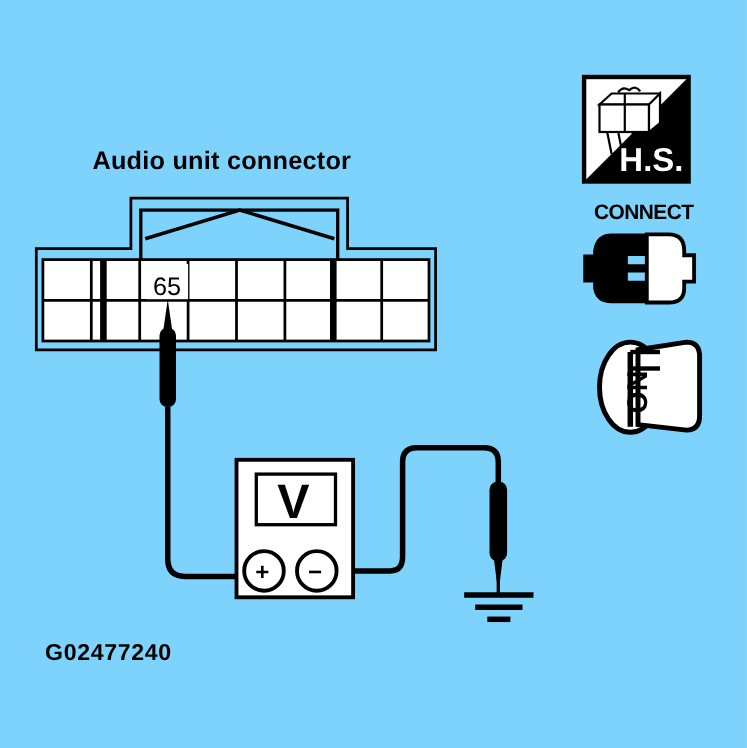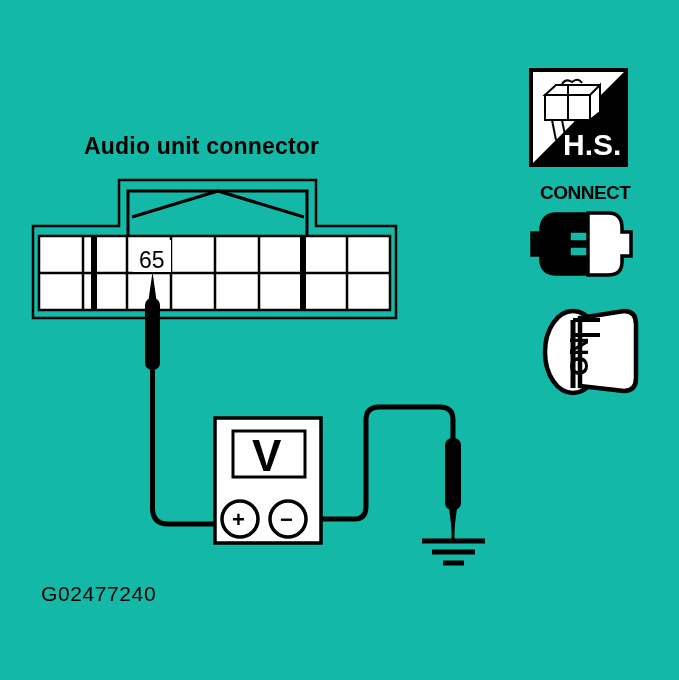--- a/index.html
+++ b/index.html
@@ -9,41 +9,41 @@
     background: #ffffff;
   }
   body {
     font-family: "Liberation Sans", sans-serif;
     color: #000000;
   }
   #canvas {
     position: relative;
     width: 679px;
     height: 680px;
-    background: #14b8a6;
+    background: #7dd3fc;
     overflow: hidden;
   }
   .label-title {
     position: absolute;
     left: 84px;
     top: 133px;
     font-family: "Liberation Sans", sans-serif;
     font-size: 23px;
     font-weight: 700;
     letter-spacing: 0.2px;
     color: #000;
     white-space: nowrap;
   }
   .figure-id {
     position: absolute;
     left: 41px;
     top: 582px;
     font-family: "Liberation Sans", sans-serif;
     font-size: 21px;
-    font-weight: 400;
+    font-weight: 700;
     letter-spacing: 0.6px;
     color: #000;
     white-space: nowrap;
   }
   svg.layer {
     position: absolute;
     left: 0;
     top: 0;
     width: 679px;
     height: 680px;

